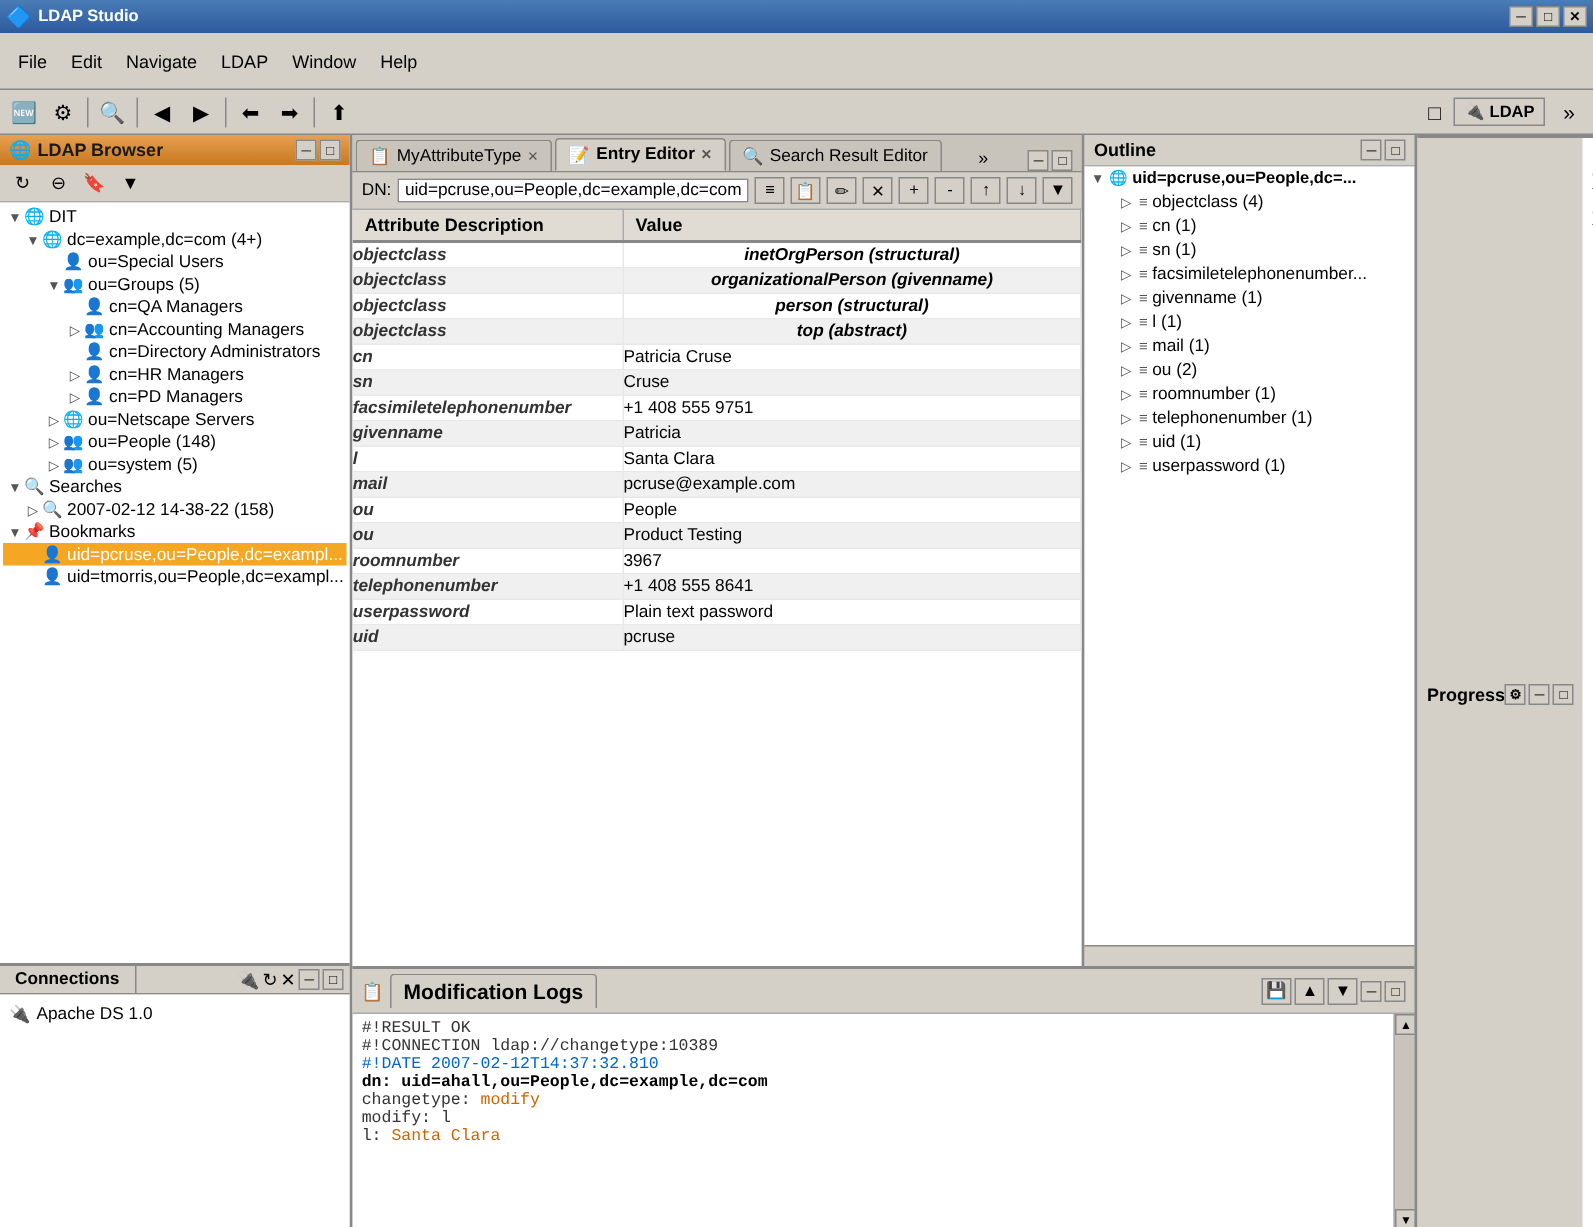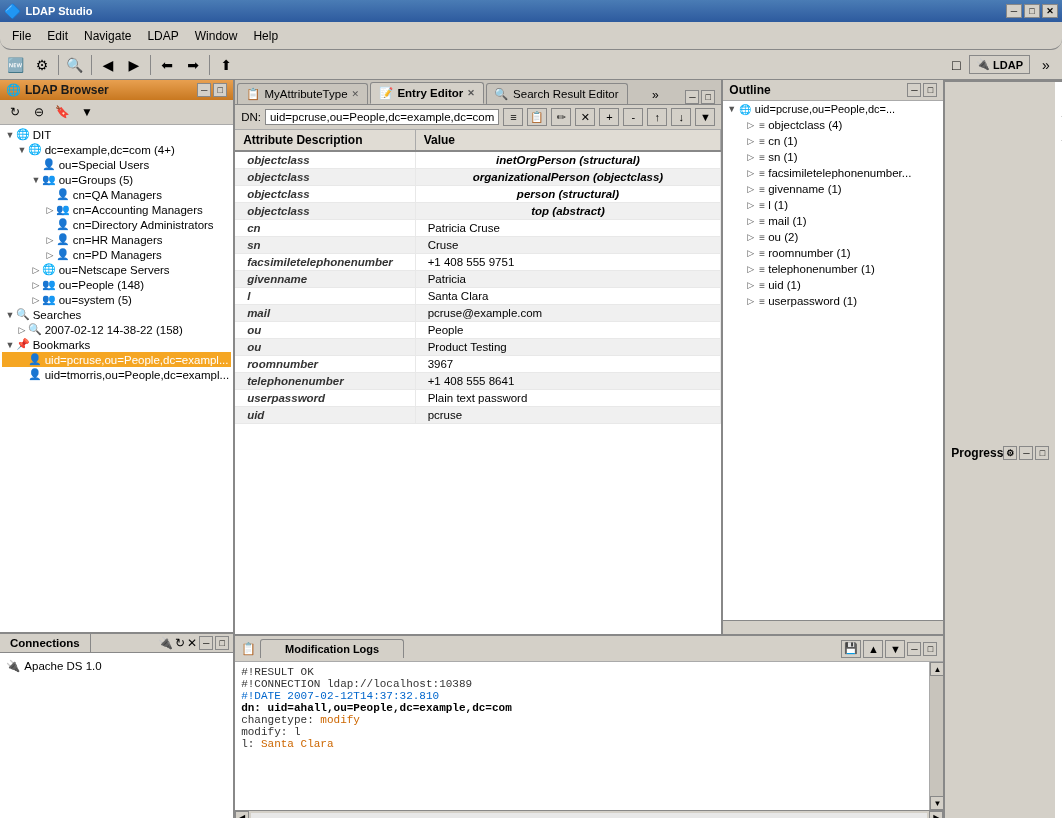--- a/index.html
+++ b/index.html
@@ -37,26 +37,25 @@
       align-items: center;
       justify-content: center;
       font-size: 9px;
       cursor: pointer;
       color: black;
     }
 
     
     .menu-bar {
       background: #d4d0c8;
-      height: 28px;
+      height: 38px;
       display: flex;
       align-items: center;
       padding: 0 4px;
       border-bottom: 1px solid #888;
-      border-radius: 11px;
     }
     .menu-item {
       padding: 2px 8px;
       cursor: pointer;
       font-size: 12px;
     }
 
     
     .toolbar {
       background: #d4d0c8;
@@ -331,21 +330,21 @@
     thead th {
       background: #e0dcd4;
       padding: 3px 8px;
       text-align: left;
       font-size: 12px;
       font-weight: bold;
       border-bottom: 2px solid #888;
       border-right: 1px solid #aaa;
     }
     tbody td {
-      padding: 2px 12px;
+      padding: 2px 0;
       border-bottom: 1px solid #e8e8e8;
       border-right: 1px solid #e8e8e8;
       font-size: 11.5px;
     }
     tbody tr:nth-child(even) { background: #f0f0f0; }
     .attr-name { font-style: italic; font-weight: bold; color: #333; }
     .attr-value { color: #000; }
     .attr-value-bold { font-weight: bold; font-style: italic; text-align: center; }
 
     
@@ -450,26 +449,26 @@
 
     
     .horiz-scroll {
       height: 14px;
       background: #d4d0c8;
       border-top: 1px solid #888;
     }
 
     
     .outline-dn {
-      font-weight: normal;
+      font-weight: bold;
       font-size: 11px;
     }
     .center-bottom-tab {
-      padding: 3px 24px;
-      font-size: 11px;
+      padding: 3px 8px;
+      font-size: 14px;
       cursor: pointer;
       background: #c8c4bc;
       border: 1px solid #888;
       border-bottom: none;
       margin-right: 2px;
       border-radius: 3px 3px 0 0;
     }
     .center-bottom-tab.active {
       background: #d4d0c8;
       font-weight: bold;
@@ -743,21 +742,21 @@
                 <th>Value</th>
               </tr>
             </thead>
             <tbody id="attr-table-body">
             <tr>
                   <td class="attr-name">objectclass</td>
                   <td class="attr-value-bold">inetOrgPerson (structural)</td>
                 </tr>
                 <tr>
                   <td class="attr-name">objectclass</td>
-                  <td class="attr-value-bold">organizationalPerson (objectclass)</td>
+                  <td class="attr-value-bold">organizationalPerson (givenname)</td>
                 </tr>
                 <tr>
                   <td class="attr-name">objectclass</td>
                   <td class="attr-value-bold">person (structural)</td>
                 </tr>
                 <tr>
                   <td class="attr-name">objectclass</td>
                   <td class="attr-value-bold">top (abstract)</td>
                 </tr>
                 <tr>
@@ -906,21 +905,21 @@
             <div class="dn-btn">💾</div>
             <div class="dn-btn">▲</div>
             <div class="dn-btn">▼</div>
             <div class="panel-ctrl-btn">─</div>
             <div class="panel-ctrl-btn">□</div>
           </div>
         </div>
         <div class="log-area-wrap">
           <div class="log-content">
             <div class="log-ok">#!RESULT OK</div>
-            <div class="log-ok">#!CONNECTION ldap://localhost:10389</div>
+            <div class="log-ok">#!CONNECTION ldap://changetype:10389</div>
             <div class="log-date">#!DATE 2007-02-12T14:37:32.810</div>
             <div><span class="log-dn">dn: uid=ahall,ou=People,dc=example,dc=com</span></div>
             <div><span class="log-field">changetype: </span><span class="log-value">modify</span></div>
             <div><span class="log-field">modify: l</span></div>
             <div><span class="log-field">l: </span><span class="log-value">Santa Clara</span></div>
           </div>
           <div class="scrollbar-vertical">
             <div class="scroll-arrow">▲</div>
             <div class="scroll-thumb"></div>
             <div class="scroll-arrow">▼</div>

